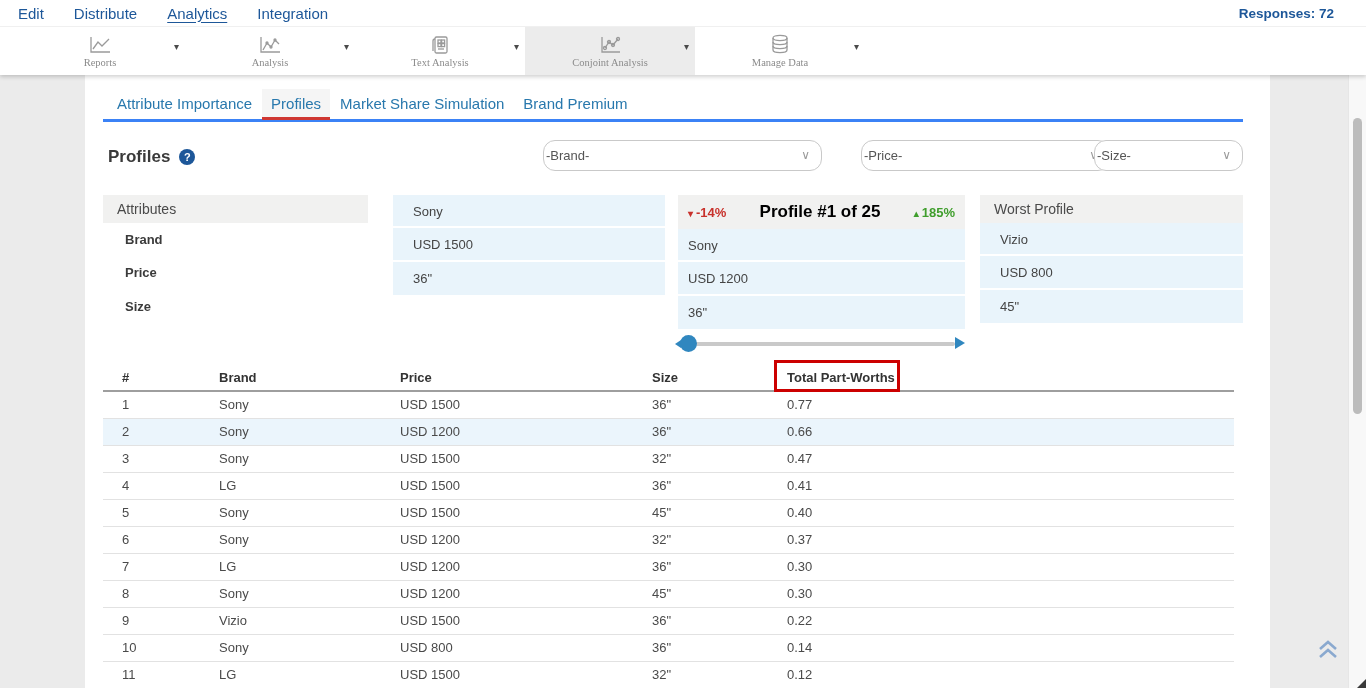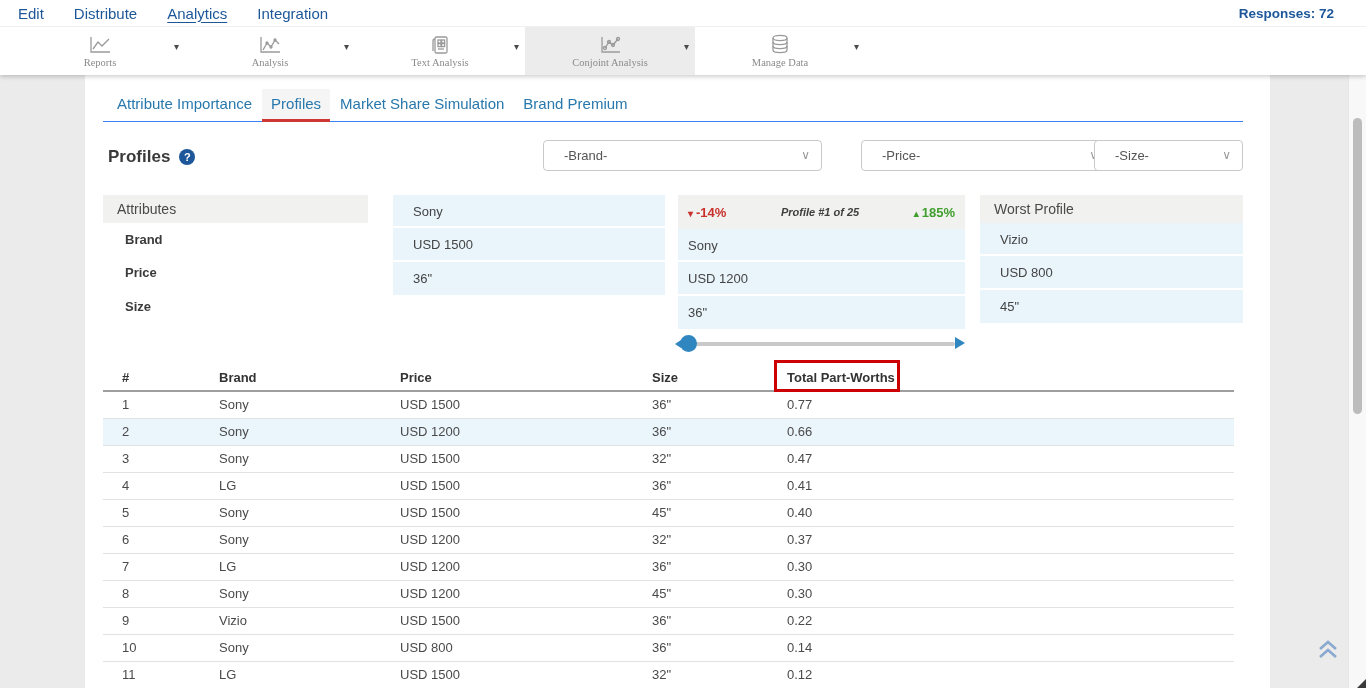--- a/index.html
+++ b/index.html
@@ -27,54 +27,54 @@
   .tb-icon svg { stroke: #9a9a9a; fill: none; stroke-width: 1.3; }
   .tb-label { font-size: 10.5px; color: #8b8b8b; margin-top: 2px; white-space: nowrap; font-family: Liberation Serif, serif; }
   .tb-caret { position: absolute; right: 6px; top: 14px; color: #4a4a4a; font-size: 10px; cursor: pointer; }
 
   
   .card { position: absolute; left: 85px; top: 75px; width: 1185px; height: 613px;
     background: #fff; }
 
   
   .tabs { position: absolute; left: 18px; top: 14px; width: 1140px; height: 33px;
-    display: flex; align-items: stretch; border-bottom: 1px solid #3b82f6; padding-left: 5px; }
+    display: flex; align-items: stretch; border-bottom: 3px solid #3b82f6; padding-left: 5px; }
   .tab { position: relative; font-size: 15px; color: #2878ad; padding: 6px 9px 0 9px;
     margin-right: 1px; cursor: pointer; white-space: nowrap; }
   .tab.active { background: #f5f5f5; }
   .tab.active::after { content: ""; position: absolute; left: 0; right: 0; bottom: -1px;
     height: 3px; background: #cf3732; }
 
   
   .heading-row { position: absolute; left: 23px; top: 72px; display: flex; align-items: center; }
   .page-title { font-size: 17px; font-weight: 700; color: #3a3a3a; }
   .help-icon { width: 16px; height: 16px; border-radius: 50%; background: #1d5799;
     color: #fff; font-size: 11px; font-weight: 700; text-align: center; line-height: 16px;
     margin-left: 9px; cursor: pointer; }
 
   
   .dropdown { position: absolute; top: 65px; height: 31px; background: #fff;
-    border: 1px solid #c9c9c9; border-radius: 4px; font-size: 13px; color: #555;
-    line-height: 29px; padding-left: 20px; cursor: pointer; }
+    border: 1px solid #c9c9c9; border-radius: 12px; font-size: 13px; color: #555;
+    line-height: 29px; padding-left: 2px; cursor: pointer; }
   .dd-chev { position: absolute; right: 11px; top: 0; color: #9a9a9a; font-size: 12px; }
 
   
   .panel { position: absolute; top: 120px; }
   .panel-header { height: 28px; background: #f1f1f0; color: #4a4a4a; font-size: 14px;
     line-height: 28px; padding-left: 14px; }
   .attr-row { height: 33.3px; line-height: 33.3px; font-size: 13px; font-weight: 700;
     color: #3b3b3b; padding-left: 22px; }
   .val-row { height: 33.3px; line-height: 33.3px; font-size: 13px; color: #444;
     background: #e9f4fb; border-bottom: 2px solid #fff; padding-left: 20px; }
   .val-row:last-child { border-bottom: none; }
   .sel-header { height: 28px; background: #f1f1f0; display: flex; align-items: center;
     justify-content: space-between; padding: 17px 10px; }
   .sel-header .dec { color: #c8312b; font-size: 13px; font-weight: 700; }
   .sel-header .inc { color: #3f9e2c; font-size: 13px; font-weight: 700; }
-  .sel-header .ttl { color: #404040; font-size: 11px; font-weight: 700; font-style: italic; }
+  .sel-header .ttl { color: #000000; font-size: 17px; font-weight: 700; }
   .tri { font-size: 10px; margin-right: 3px; }
   .panel-sel .val-row { padding-left: 10px; }
 
   
   .slider { position: absolute; left: 593px; top: 258px; width: 287px; height: 22px; }
   .slider .track { position: absolute; left: 10px; right: 10px; top: 9px; height: 4px;
     background: #c9c9c9; border-radius: 2px; cursor: pointer; }
   .slider .handle { position: absolute; left: 2px; top: 2px; width: 17px; height: 17px;
     border-radius: 50%; background: #3087bf; cursor: grab; }
   .slider .handle::before { content: ""; position: absolute; left: -5px; top: 4.5px;

